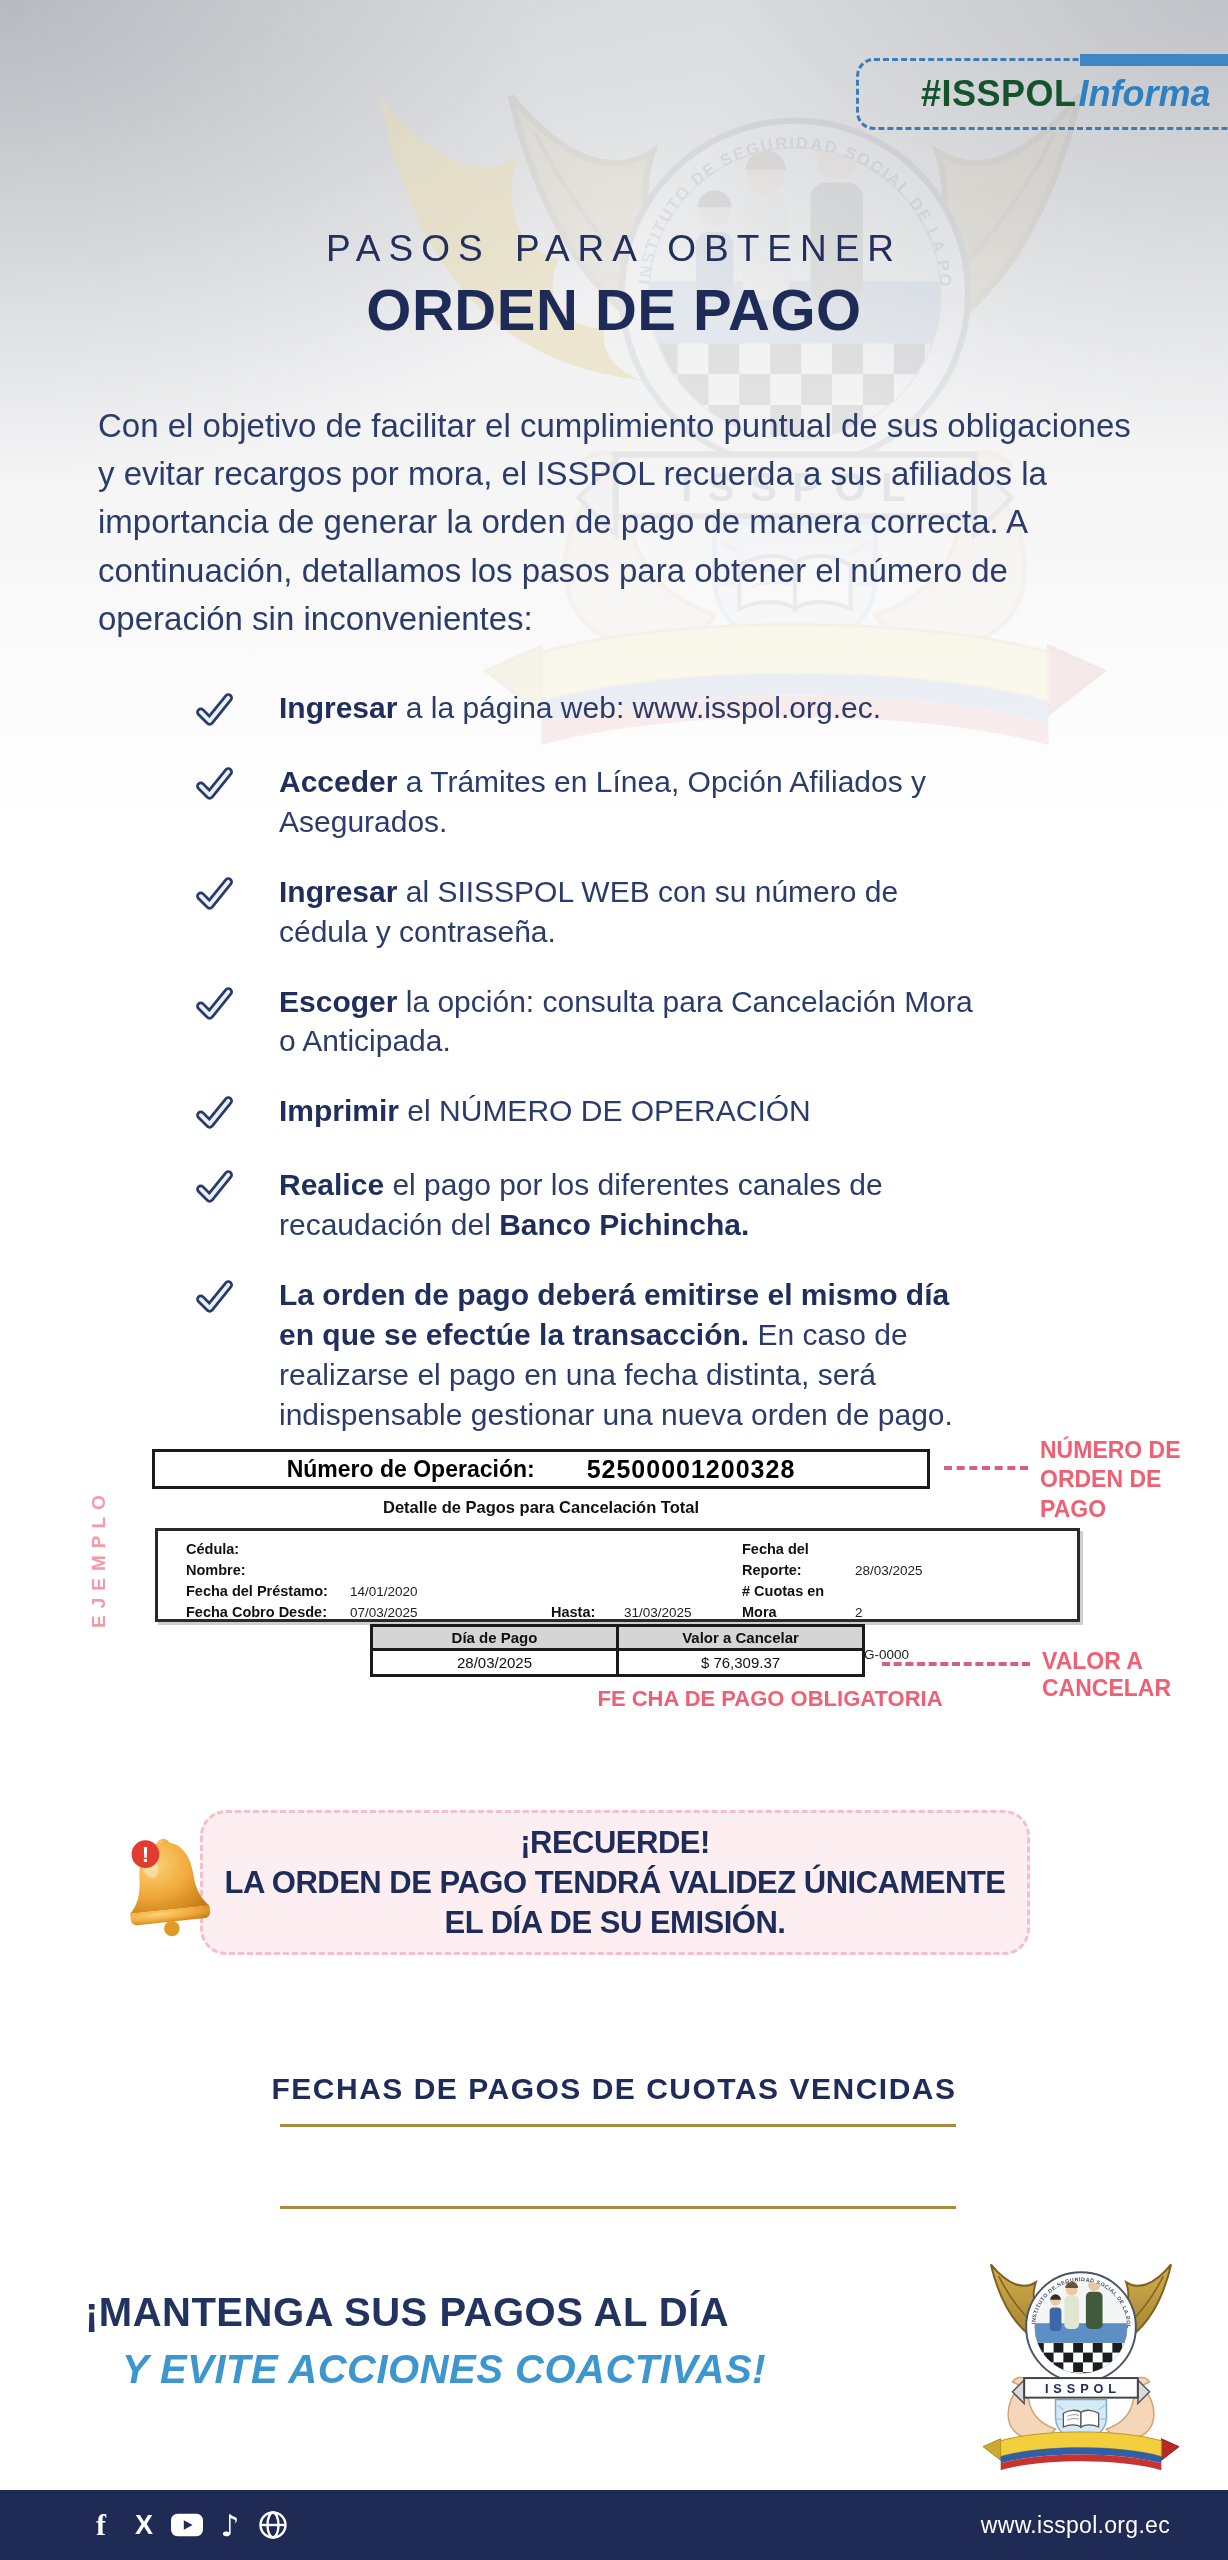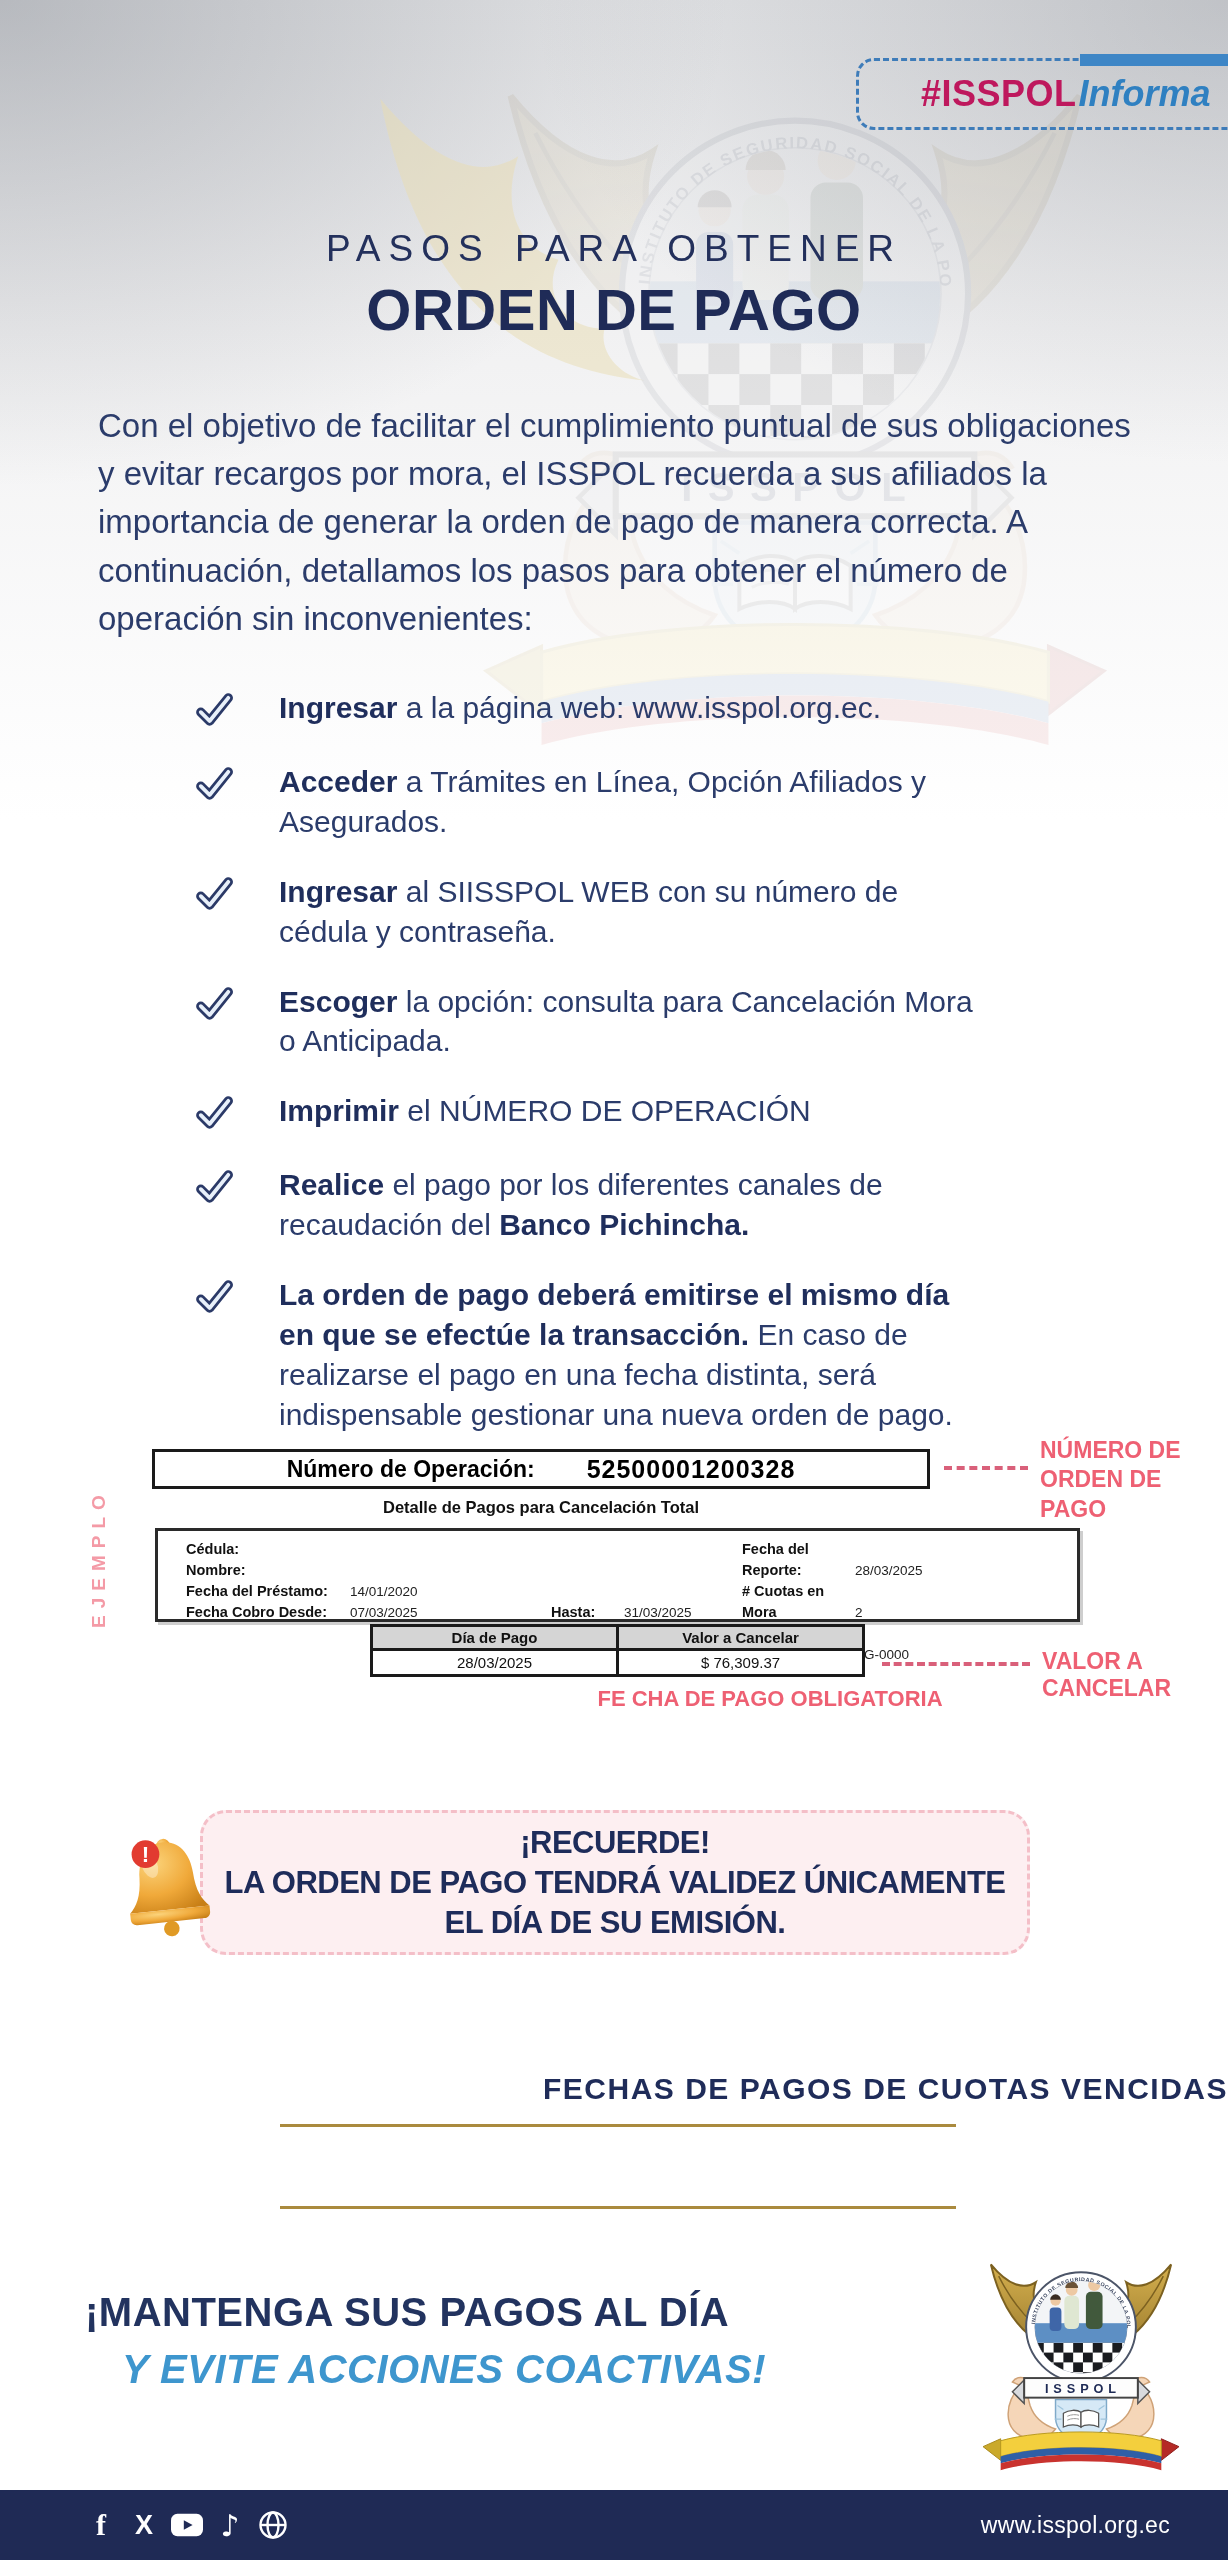--- a/index.html
+++ b/index.html
@@ -17,21 +17,21 @@
       linear-gradient(180deg,#e4e5e7 0%,#f1f1f2 40%,rgba(255,255,255,0) 100%);
   }
   .wm-emblem{position:absolute;left:455px;top:8px;width:680px;height:760px;opacity:.08;pointer-events:none;}
   .wm-wing{position:absolute;left:340px;top:-6px;width:345px;height:445px;opacity:.5;pointer-events:none;}
   
   .badge{
     position:absolute;left:856px;top:58px;width:430px;height:72px;
     border:3px dashed #3e7cb9;border-radius:18px;
     display:flex;align-items:center;padding-left:62px;box-sizing:border-box;
   }
-  .badge .hash{font-size:36px;font-weight:800;color:#be185d;letter-spacing:.5px;}
+  .badge .hash{font-size:36px;font-weight:800;color:#14532d;letter-spacing:.5px;}
   .badge .informa{font-size:36px;font-weight:700;font-style:italic;color:#2f80c1;margin-left:2px;}
   .badge-bar{position:absolute;left:1080px;top:54px;width:148px;height:12px;background:#3e86c6;}
   
   .kicker{
     position:absolute;left:0;top:228px;width:100%;text-align:center;
     font-size:37px;font-weight:500;color:#23305c;letter-spacing:8px;word-spacing:6px;
   }
   .title{
     position:absolute;left:0;top:276px;width:100%;text-align:center;
     font-size:58px;font-weight:800;color:#1f2b57;letter-spacing:.5px;
@@ -87,21 +87,21 @@
   
   .reminder-box{
     position:absolute;left:200px;top:1810px;width:830px;height:145px;box-sizing:border-box;
     background:#fdeff1;border:3px dashed #f4bfc8;border-radius:26px;
     display:flex;flex-direction:column;align-items:center;justify-content:center;
   }
   .reminder-box .r-line{font-size:31px;font-weight:800;color:#1e2c5a;line-height:40px;letter-spacing:-0.5px;text-align:center;}
   .bell{position:absolute;left:116px;top:1824px;width:104px;height:128px;}
   
   .dates-heading{
-    position:absolute;left:0;top:2072px;width:100%;text-align:right;
+    position:absolute;left:0;top:2072px;width:100%;text-align:center;
     font-size:30px;font-weight:800;color:#1f2c59;letter-spacing:1.5px;
   }
   .gold-line{position:absolute;left:280px;width:676px;height:3px;background:#aa8a3e;}
   .gl-1{top:2124px;} .gl-2{top:2206px;}
   .dates-range{
     position:absolute;left:0;top:2140px;width:100%;text-align:center;
     font-size:48px;font-weight:800;color:#aa8a3e;letter-spacing:1px;
   }
   
   .closing{position:absolute;left:85px;top:2290px;}

